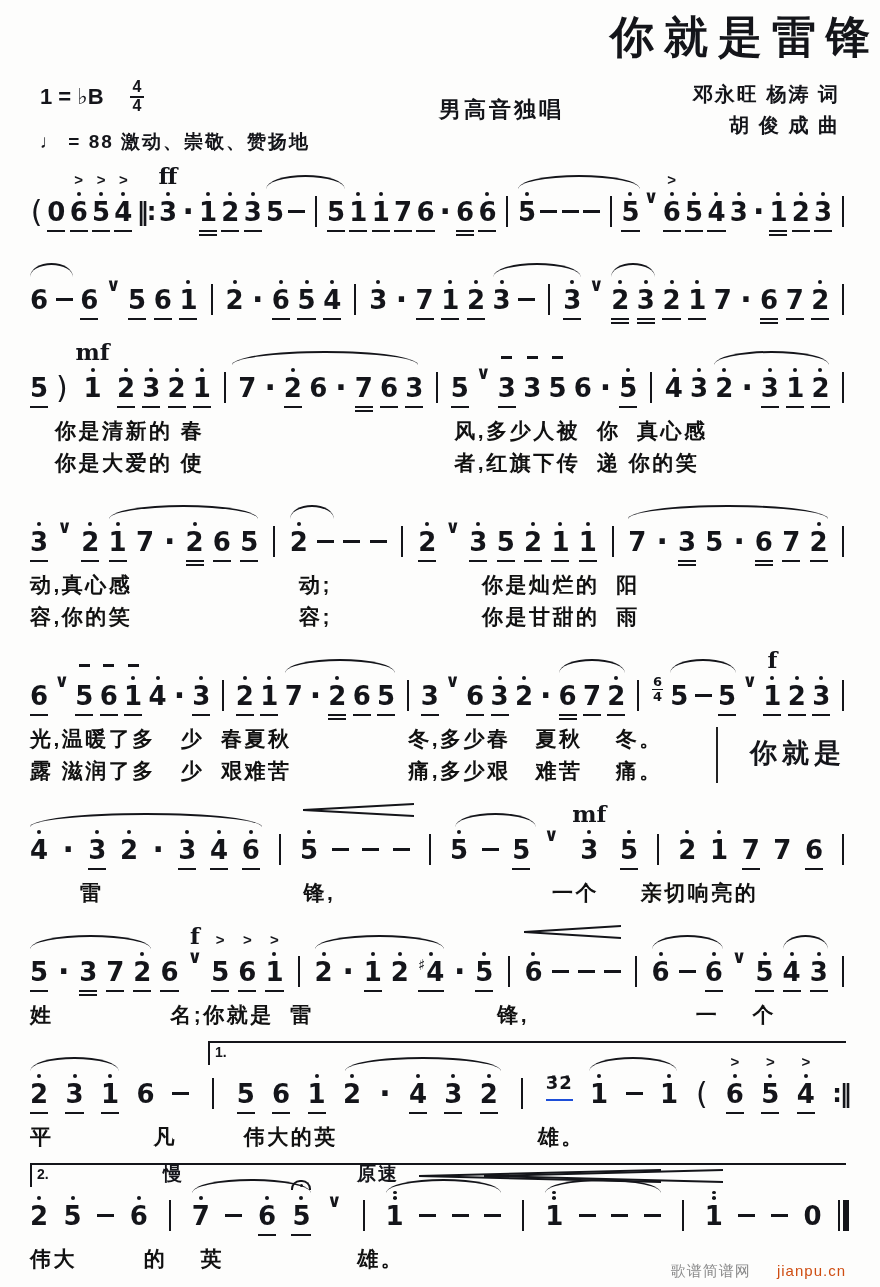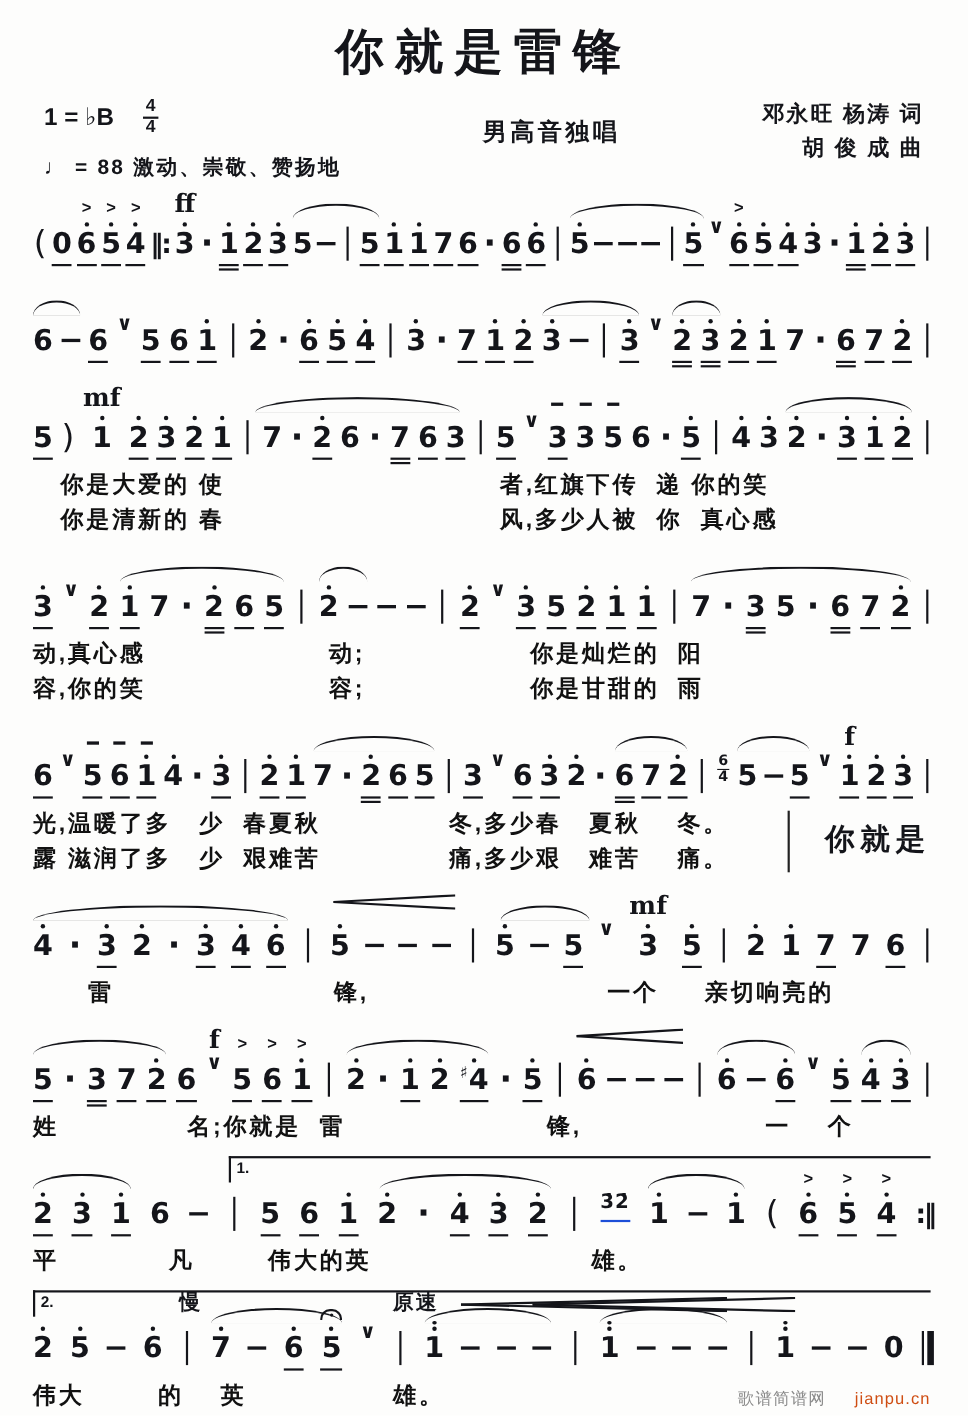--- a/index.html
+++ b/index.html
@@ -1,18 +1,18 @@
 <!DOCTYPE html>
 <html><head>
 <meta charset="utf-8">
 <style>
   html,body{margin:0;padding:0;background:#fff}
   .page{position:relative;width:880px;height:1287px;background:#fdfdfc;overflow:hidden;
         font-family:"Liberation Sans","DejaVu Sans",sans-serif;color:#14151a}
-  .title{text-align:center;font-size:44px;font-weight:bold;letter-spacing:10px;margin:0;padding-top:18px}
+  .title{text-align:right;font-size:44px;font-weight:bold;letter-spacing:10px;margin:0;padding-top:8px}
   .meta{display:flex;justify-content:space-between;align-items:flex-start;margin:12px 40px 4px 40px}
   .keysig{font-size:22px;font-weight:bold;display:flex;align-items:center;gap:26px}
   .frac{display:inline-flex;flex-direction:column;align-items:center;font-size:16px;font-weight:bold;line-height:1.05}
   .frac span:first-child{border-bottom:2px solid #14151a;padding:0 3px}
   .tempo{font-size:19px;font-weight:bold;margin-top:14px;letter-spacing:2px}
   .voice{font-size:22px;font-weight:bold;letter-spacing:3px;margin-top:16px}
   .credits{text-align:right;font-size:20px;font-weight:bold;line-height:1.55;letter-spacing:2px}
   
   .sys{margin-bottom:10px}
   .mline{position:relative;display:flex;justify-content:space-between;align-items:flex-end;
@@ -1006,22 +1006,22 @@
             <span class="rd"></span>
             <span class="gl">
               <b class="bl"></b>
             </span>
             <span class="rb"></span>
           </span>
           <span class="arc" style="left: 202px; width: 186px;"></span>
           <span class="arc" style="left: 684px; width: 115px;"></span>
         </div>
         <div class="lyrics">
+          <div class="lyr">   你是清新的 春                              风,多少人被  你  真心感</div>
           <div class="lyr">   你是大爱的 使                              者,红旗下传  递 你的笑</div>
-          <div class="lyr">   你是清新的 春                              风,多少人被  你  真心感</div>
         </div>
       </div>
       <div class="sys">
         <div class="mline">
           <span class="tok">
             <span class="rm"></span>
             <span class="rd">
               <i></i>
             </span>
             <span class="gl">3</span>

